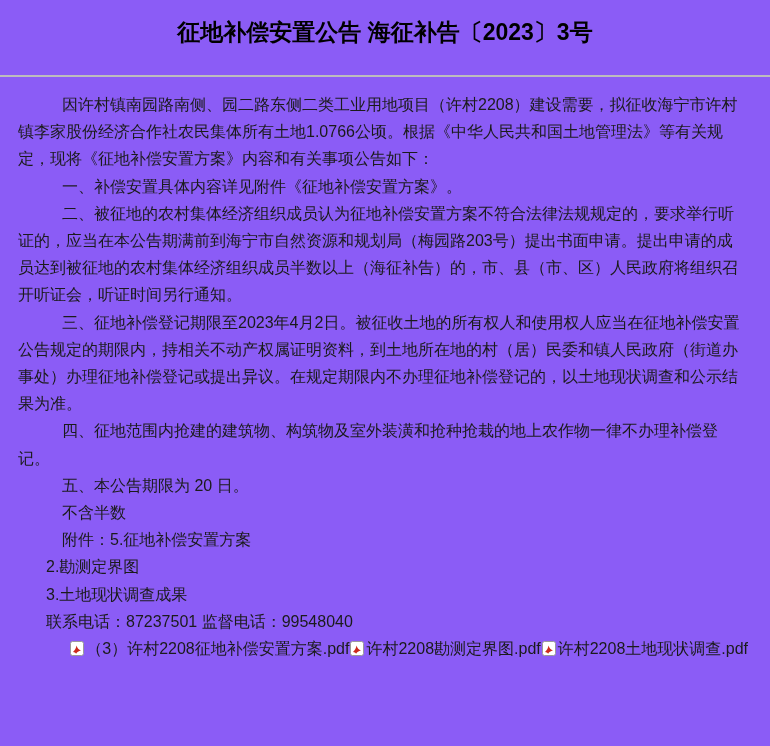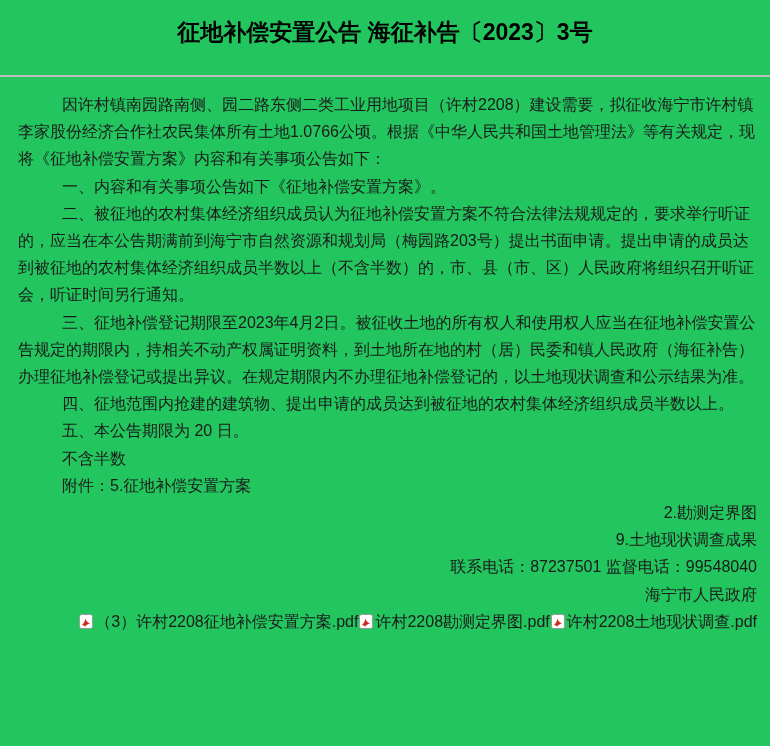--- a/index.html
+++ b/index.html
@@ -1,43 +1,43 @@
 <!DOCTYPE html>
 <html><head>
 <meta charset="utf-8">
 <style>
   html,body { margin:0; padding:0; background:#ffffff; }
   .page {
     position:relative;
     width:770px; height:746px;
-    background:#22c55e;
+    background:#8b5cf6;
     color:#1b1b1b;
     font-family:"Liberation Sans", sans-serif;
     font-size:16px;
     line-height:27.2px;
     overflow:hidden;
     box-sizing:border-box;
   }
   .doc-title {
     text-align:center;
     font-weight:bold;
     font-size:23px;
     line-height:30px;
     color:#000000;
     padding:17px 20px 0 20px;
   }
   .divider {
     border:none;
     border-top:2px solid #bdbdbd;
     margin:28px 0 0 0;
   }
-  .doc-body { padding:14px 13px 0 18px; }
+  .doc-body { padding:14px 22px 0 18px; }
   .doc-body p { margin:0; }
   .para { text-indent:44px; }
-  .sub  { text-indent:28px;text-align:right; }
+  .sub  { text-indent:28px; }
   .sign { text-align:right; }
   .links-block { text-align:right; }
   .pdf-link {
     color:#1b1b1b;
     text-decoration:none;
     cursor:pointer;
     text-align:center;
   }
   .pdf-icon {
     display:inline-block;
@@ -50,32 +50,31 @@
 <body>
 
 <div class="page">
 
   <div class="doc-title">征地补偿安置公告 海征补告〔2023〕3号</div>
 
   <hr class="divider">
 
   <div class="doc-body">
     <p class="para">因许村镇南园路南侧、园二路东侧二类工业用地项目（许村2208）建设需要，拟征收海宁市许村镇李家股份经济合作社农民集体所有土地1.0766公顷。根据《中华人民共和国土地管理法》等有关规定，现将《征地补偿安置方案》内容和有关事项公告如下：</p>
-    <p class="para">一、内容和有关事项公告如下《征地补偿安置方案》。</p>
-    <p class="para">二、被征地的农村集体经济组织成员认为征地补偿安置方案不符合法律法规规定的，要求举行听证的，应当在本公告期满前到海宁市自然资源和规划局（梅园路203号）提出书面申请。提出申请的成员达到被征地的农村集体经济组织成员半数以上（不含半数）的，市、县（市、区）人民政府将组织召开听证会，听证时间另行通知。</p>
-    <p class="para">三、征地补偿登记期限至2023年4月2日。被征收土地的所有权人和使用权人应当在征地补偿安置公告规定的期限内，持相关不动产权属证明资料，到土地所在地的村（居）民委和镇人民政府（海征补告）办理征地补偿登记或提出异议。在规定期限内不办理征地补偿登记的，以土地现状调查和公示结果为准。</p>
-    <p class="para">四、征地范围内抢建的建筑物、提出申请的成员达到被征地的农村集体经济组织成员半数以上。</p>
+    <p class="para">一、补偿安置具体内容详见附件《征地补偿安置方案》。</p>
+    <p class="para">二、被征地的农村集体经济组织成员认为征地补偿安置方案不符合法律法规规定的，要求举行听证的，应当在本公告期满前到海宁市自然资源和规划局（梅园路203号）提出书面申请。提出申请的成员达到被征地的农村集体经济组织成员半数以上（海征补告）的，市、县（市、区）人民政府将组织召开听证会，听证时间另行通知。</p>
+    <p class="para">三、征地补偿登记期限至2023年4月2日。被征收土地的所有权人和使用权人应当在征地补偿安置公告规定的期限内，持相关不动产权属证明资料，到土地所在地的村（居）民委和镇人民政府（街道办事处）办理征地补偿登记或提出异议。在规定期限内不办理征地补偿登记的，以土地现状调查和公示结果为准。</p>
+    <p class="para">四、征地范围内抢建的建筑物、构筑物及室外装潢和抢种抢栽的地上农作物一律不办理补偿登记。</p>
     <p class="para">五、本公告期限为 20 日。</p>
     <p class="para">不含半数</p>
     <p class="para">附件：5.征地补偿安置方案</p>
     <p class="sub">2.勘测定界图</p>
-    <p class="sub">9.土地现状调查成果</p>
+    <p class="sub">3.土地现状调查成果</p>
     <p class="sub">联系电话：87237501 监督电话：99548040</p>
 
-    <p class="sign">海宁市人民政府</p>
 
     <div class="links-block">
       <span class="pdf-icon"><svg width="14" height="15" viewBox="0 0 14 15">
             <rect x="0.5" y="0.5" width="13" height="14" rx="2" fill="#ffffff" stroke="#9a9a9a"></rect>
             <path fill="#cc2a1d" d="M3 11 C5 9.2 6.1 7.2 6.6 4.6 C7.1 7.1 8.9 9 11 9.6 C8.6 10.1 7.1 11.1 6.1 12.7 C5.5 11.6 4.4 11.1 3 11 Z"></path>
           </svg></span><a class="pdf-link">（3）许村2208征地补偿安置方案.pdf</a><span class="pdf-icon"><svg width="14" height="15" viewBox="0 0 14 15">
             <rect x="0.5" y="0.5" width="13" height="14" rx="2" fill="#ffffff" stroke="#9a9a9a"></rect>
             <path fill="#cc2a1d" d="M3 11 C5 9.2 6.1 7.2 6.6 4.6 C7.1 7.1 8.9 9 11 9.6 C8.6 10.1 7.1 11.1 6.1 12.7 C5.5 11.6 4.4 11.1 3 11 Z"></path>
           </svg></span><a class="pdf-link">许村2208勘测定界图.pdf</a><span class="pdf-icon"><svg width="14" height="15" viewBox="0 0 14 15">
             <rect x="0.5" y="0.5" width="13" height="14" rx="2" fill="#ffffff" stroke="#9a9a9a"></rect>

